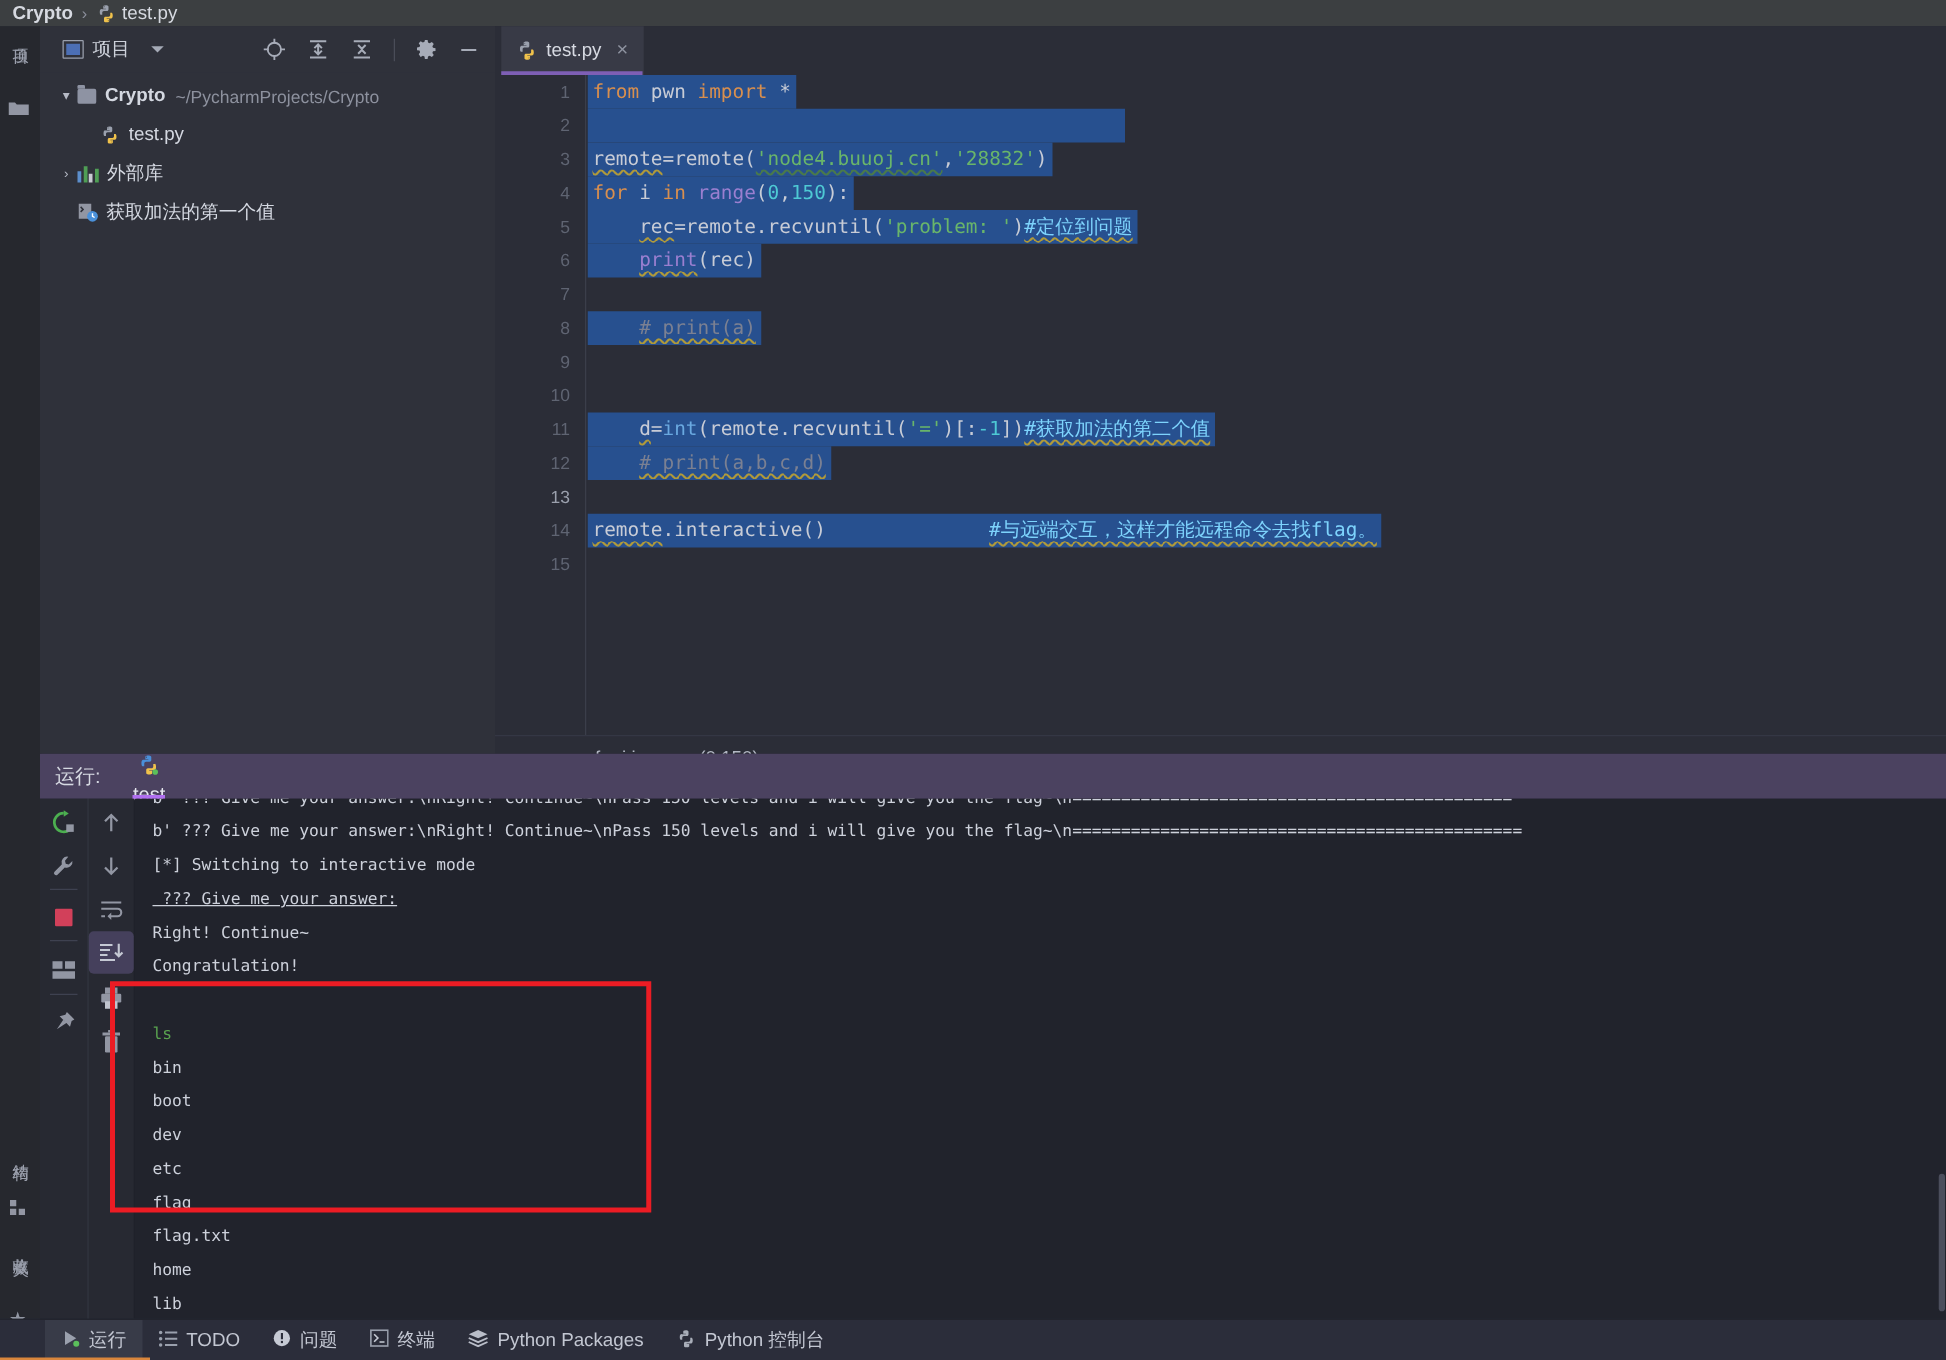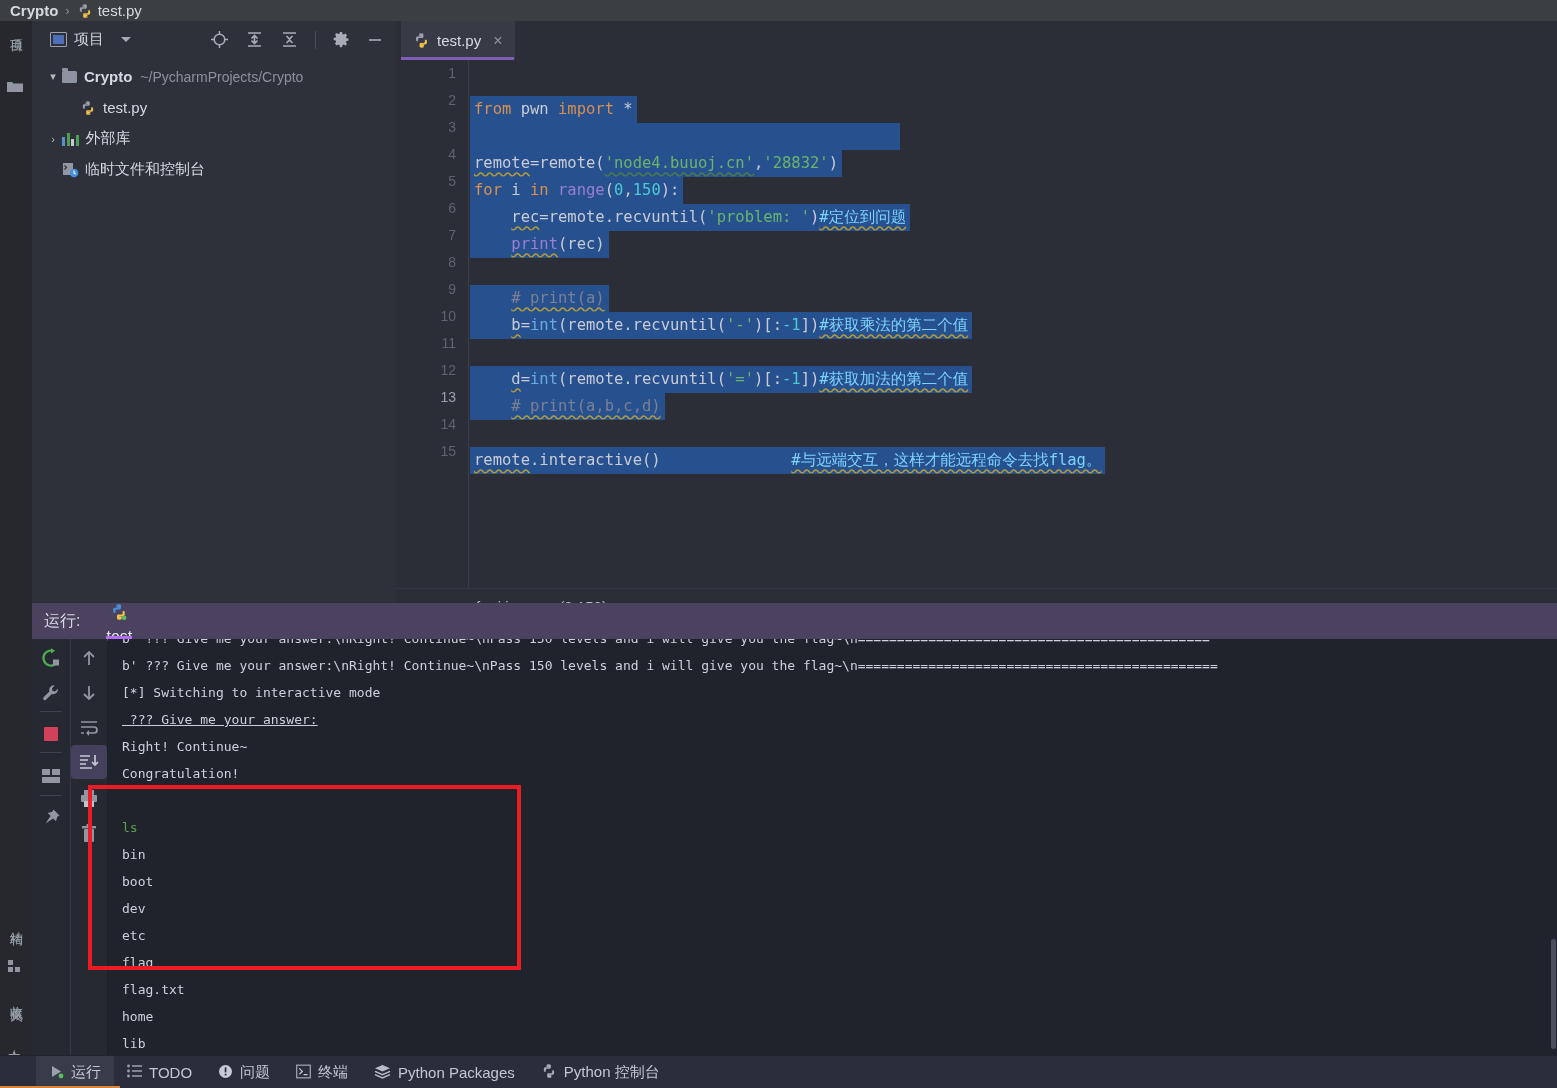--- a/index.html
+++ b/index.html
@@ -83,21 +83,21 @@
   #gutter{position:absolute;left:0;top:39px;width:74px;height:528px;background:#2b2d37;}
   .lineno{
     position:absolute;right:14px;width:40px;text-align:right;
     color:#5f6472;font-size:14px;
   }
   .lineno.cur{color:#9ba0ad;}
   #gutter-sep{position:absolute;left:72px;top:39px;width:1px;height:528px;background:#3b3e4a;}
 
   #code-layer{position:absolute;left:74px;top:39px;width:1087px;height:528px;overflow:hidden;}
   .codeline{position:absolute;left:0;height:27px;line-height:27px;font-size:15.5px;white-space:pre;}
-  .sel{background:#27508f;margin-top:36px;}
+  .sel{background:#27508f;}
   .kw{color:#d98f4e;}
   .fn{color:#9a7fd0;}
   .str{color:#69b56a;}
   .num{color:#4ec9d4;}
   .bi{color:#6aa9e0;}
   .txt{color:#c8ccd6;}
   .cmt{color:#7b8092;}
   .cmtg{color:#7dd3fc;}
   .ul-sq{text-decoration:underline;text-decoration-style:wavy;text-decoration-color:#b09a3a;text-underline-offset:3px;}
   .ul-gr{text-decoration:underline;text-decoration-style:wavy;text-decoration-color:#4a7a4a;text-underline-offset:3px;}
@@ -260,21 +260,21 @@
 
     <div class="tree-row" style="padding-left:30px;">
       <span class="scratch-ic">
         <svg width="17" height="16" viewBox="0 0 17 16">
             <rect x="1" y="1" width="10" height="12" fill="#9296a3"></rect>
             <path d="M2.5 3.5l2 2-2 2" stroke="#2f313a" stroke-width="1.2" fill="none"></path>
             <circle cx="12" cy="11" r="4.3" fill="#4a90d9"></circle>
             <path d="M12 8.6V11l1.7 1" stroke="#fff" stroke-width="1.1" fill="none"></path>
           </svg>
       </span>
-      <span class="node-label">临时文件和控制台</span>
+      <span class="node-label">获取加法的第一个值</span>
     </div>
 
   </div>
 </div>
 
 <div id="editor-area">
 
   <div id="tab-bar">
     <div id="editor-tab">
       <span style="width:17px;height:17px;display:inline-block;">
@@ -318,21 +318,20 @@
 
     <div class="codeline sel" style="top:81px;padding:0 4px;"><span class="kw">for</span><span class="txt"> i </span><span class="kw">in</span><span class="txt"> </span><span class="fn">range</span><span class="txt">(</span><span class="num">0</span><span class="txt">,</span><span class="num">150</span><span class="txt">):</span></div>
 
     <div class="codeline sel" style="top:108px;padding:0 4px;"><span class="txt">    </span><span class="txt ul-sq">rec</span><span class="txt">=remote.recvuntil(</span><span class="str">'problem: '</span><span class="txt">)</span><span class="cmtg ul-sq">#定位到问题</span></div>
 
     <div class="codeline sel" style="top:135px;padding:0 4px;"><span class="txt">    </span><span class="fn ul-sq">print</span><span class="txt">(rec)</span></div>
 
 
     <div class="codeline sel" style="top:189px;padding:0 4px;"><span class="txt">    </span><span class="cmt ul-sq"># print(a)</span></div>
 
-    <div class="codeline sel" style="top:216px;padding:0 4px;"><span class="txt">    </span><span class="txt ul-sq">b</span><span class="txt">=</span><span class="bi">int</span><span class="txt">(remote.recvuntil(</span><span class="str">'-'</span><span class="txt">)[:</span><span class="num">-1</span><span class="txt">])</span><span class="cmtg ul-sq">#获取乘法的第二个值</span></div>
 
 
     <div class="codeline sel" style="top:270px;padding:0 4px;"><span class="txt">    </span><span class="txt ul-sq">d</span><span class="txt">=</span><span class="bi">int</span><span class="txt">(remote.recvuntil(</span><span class="str">'='</span><span class="txt">)[:</span><span class="num">-1</span><span class="txt">])</span><span class="cmtg ul-sq">#获取加法的第二个值</span></div>
 
     <div class="codeline sel" style="top:297px;padding:0 4px;"><span class="txt">    </span><span class="cmt ul-sq"># print(a,b,c,d)</span></div>
 
 
     <div class="codeline sel" style="top:351px;padding:0 4px;"><span class="txt ul-sq">remote</span><span class="txt">.interactive()              </span><span class="cmtg ul-sq">#与远端交互，这样才能远程命令去找flag。</span></div>
 
     <div class="codeline" style="top:378px;"></div>

